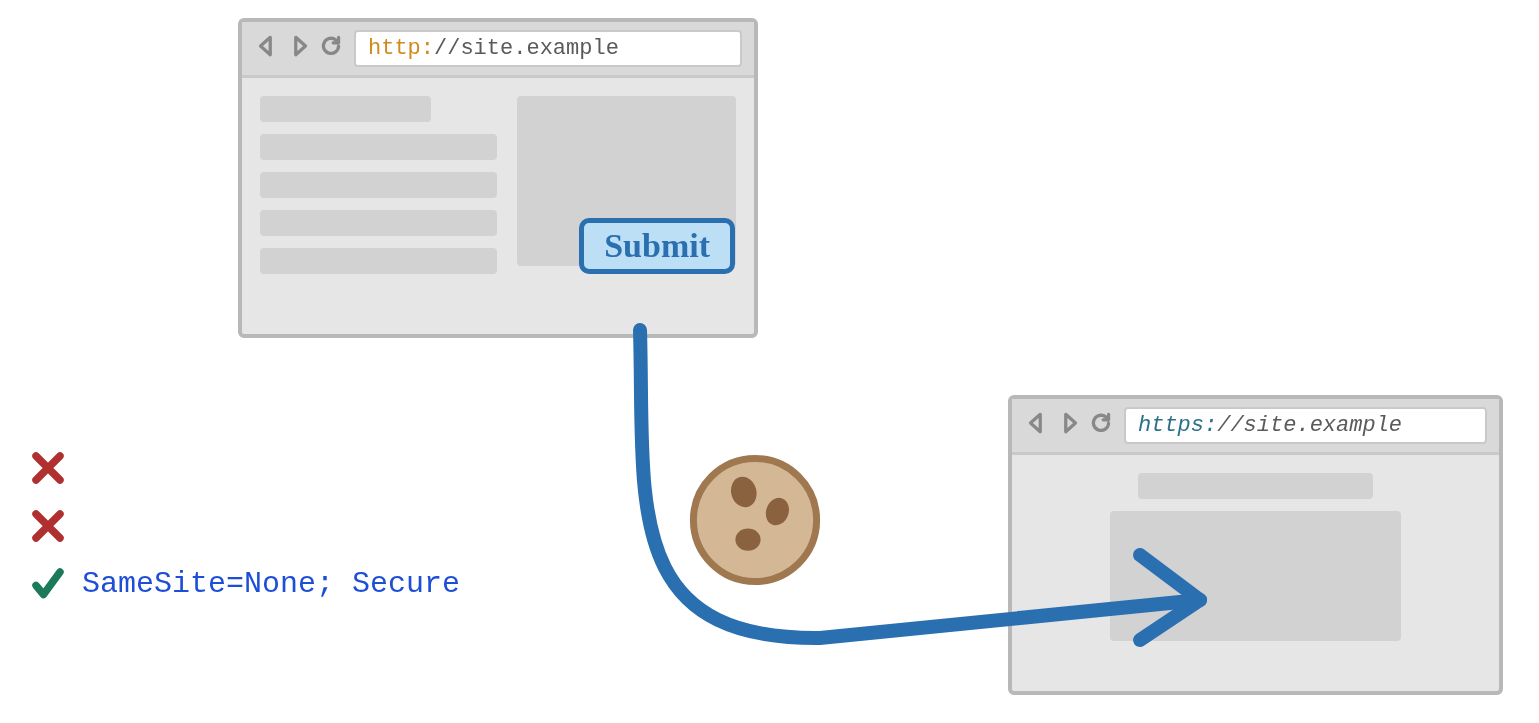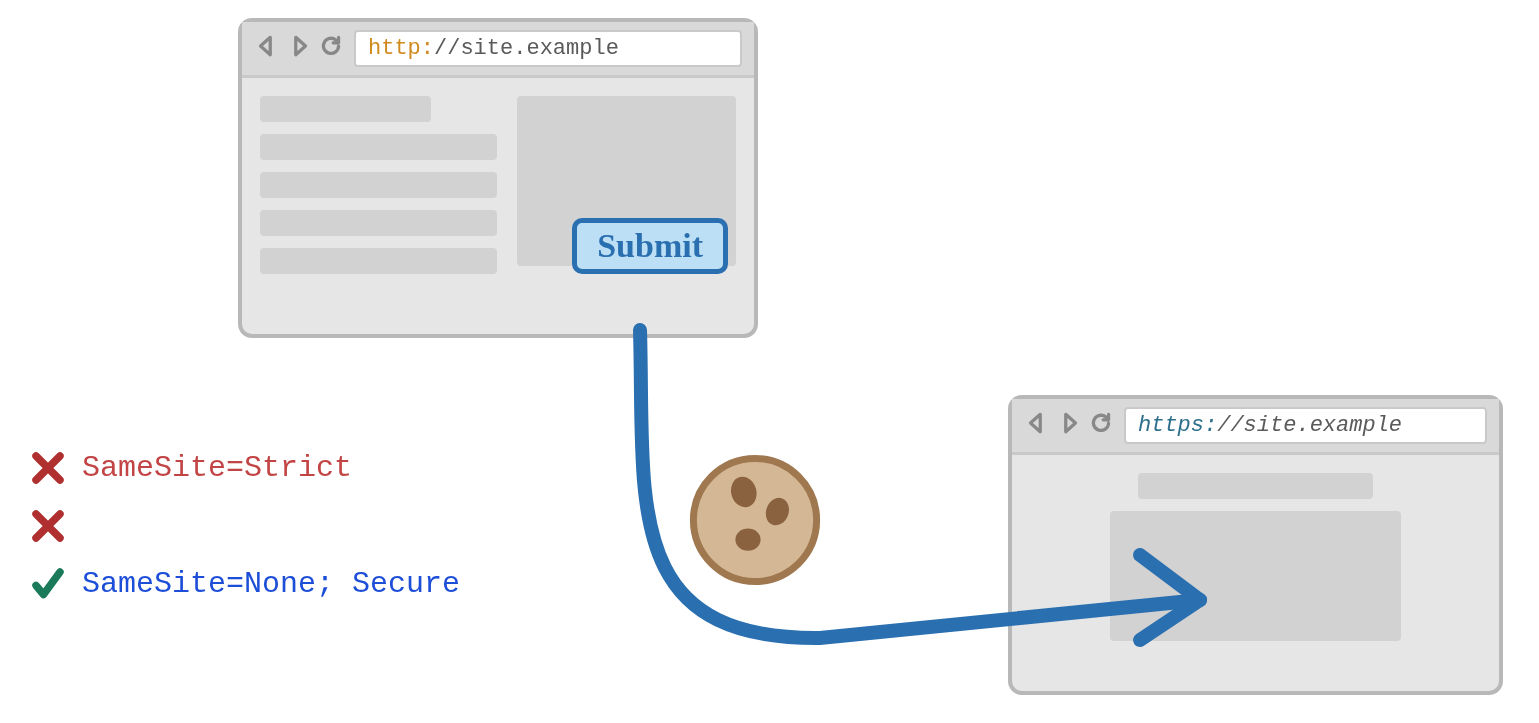--- a/index.html
+++ b/index.html
@@ -6,21 +6,21 @@
   body {
     width: 1539px;
     height: 723px;
     position: relative;
     font-family: 'Courier New', monospace;
     background: #fff;
   }
   .browser {
     position: absolute;
     border: 4px solid #b8b8b8;
-    border-radius: 14px;
+    border-radius: 6px;
     background: #e6e6e6;
   }
   .browser-top {
     display: flex;
     align-items: center;
     padding: 8px 12px;
     gap: 10px;
     background: #d9d9d9;
     border-bottom: 3px solid #c9c9c9;
   }
@@ -97,21 +97,21 @@
     <div class="content-row">
       <div class="content-col">
         <div class="text-line short"></div>
         <div class="text-line"></div>
         <div class="text-line"></div>
         <div class="text-line"></div>
         <div class="text-line"></div>
       </div>
       <div class="img-block" style="height:170px;"></div>
     </div>
-    <div class="submit-btn" style="right:26px; bottom:18px;">Submit</div>
+    <div class="submit-btn" style="right:19px; bottom:18px;">Submit</div>
   </div>
 </div>
 
 <div class="browser" style="left:1008px; top:395px; width:495px; height:300px;font-style:italic;">
   <div class="browser-top">
     <div class="nav-icons">
       <span><svg viewBox="0 0 24 24">
             <path class="stroke-gray" d="M15 4 L6 12 L15 20 Z"></path>
           </svg></span>
       <span><svg viewBox="0 0 24 24">
@@ -145,21 +145,20 @@
   </svg>
 </div>
 
 <div class="rules">
   <div class="rule blocked">
     <span class="mark">
       <svg viewBox="0 0 24 24">
           <path d="M4 4 L20 20 M20 4 L4 20" stroke="#b03030" stroke-width="5" stroke-linecap="round"></path>
         </svg>
     </span>
-    <span>SameSite=Strict</span>
   </div>
   <div class="rule blocked">
     <span class="mark">
       <svg viewBox="0 0 24 24">
           <path d="M4 4 L20 20 M20 4 L4 20" stroke="#b03030" stroke-width="5" stroke-linecap="round"></path>
         </svg>
     </span>
   </div>
   <div class="rule allowed">
     <span class="mark">

